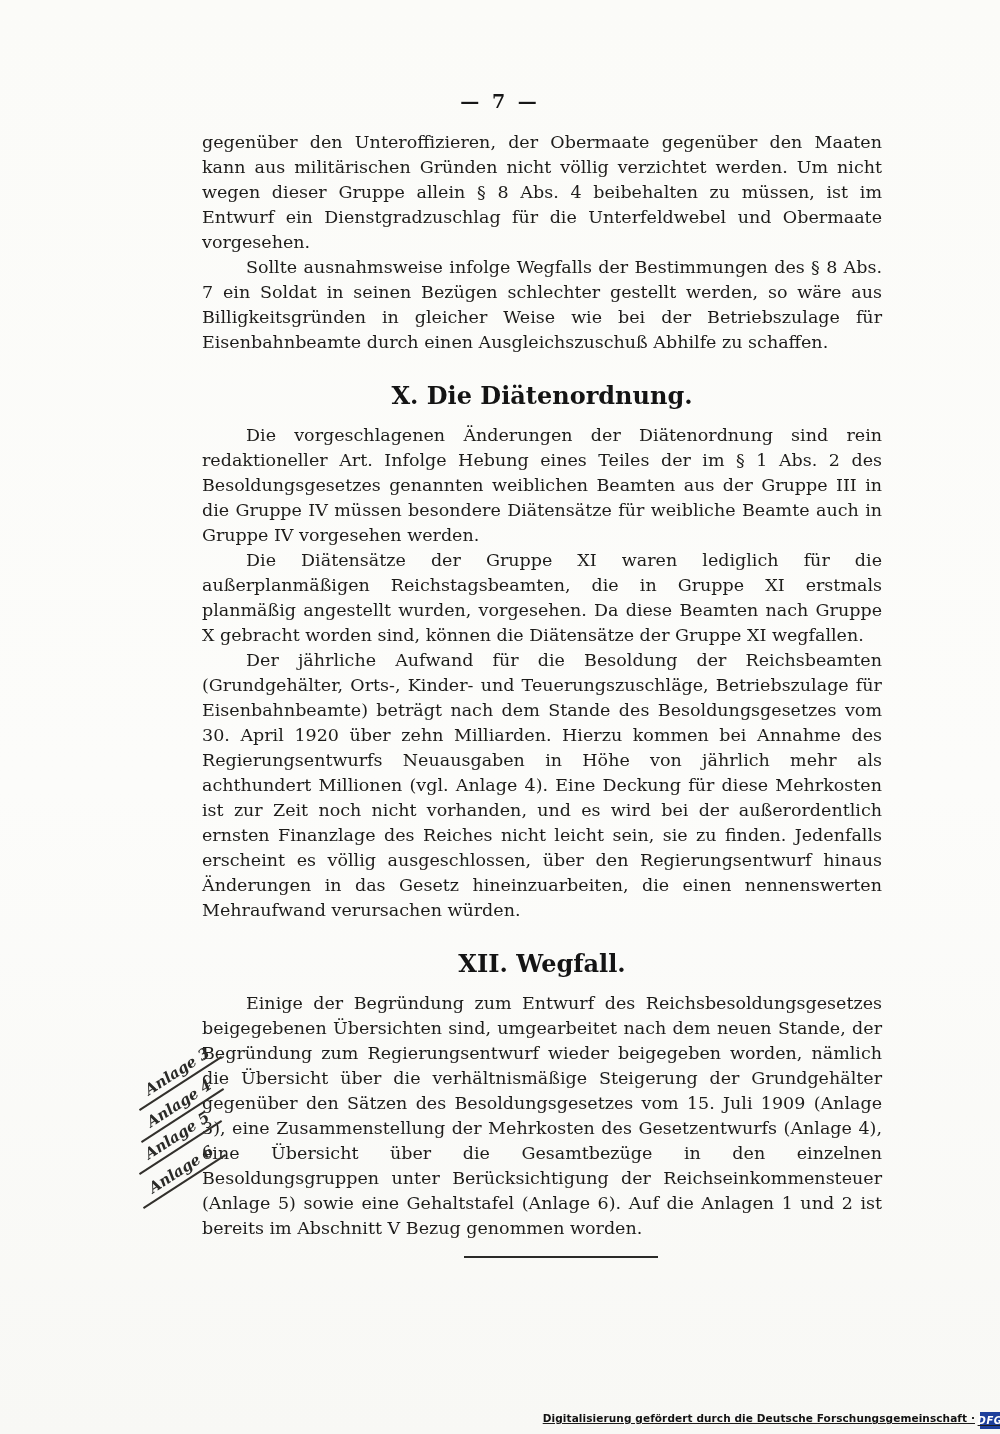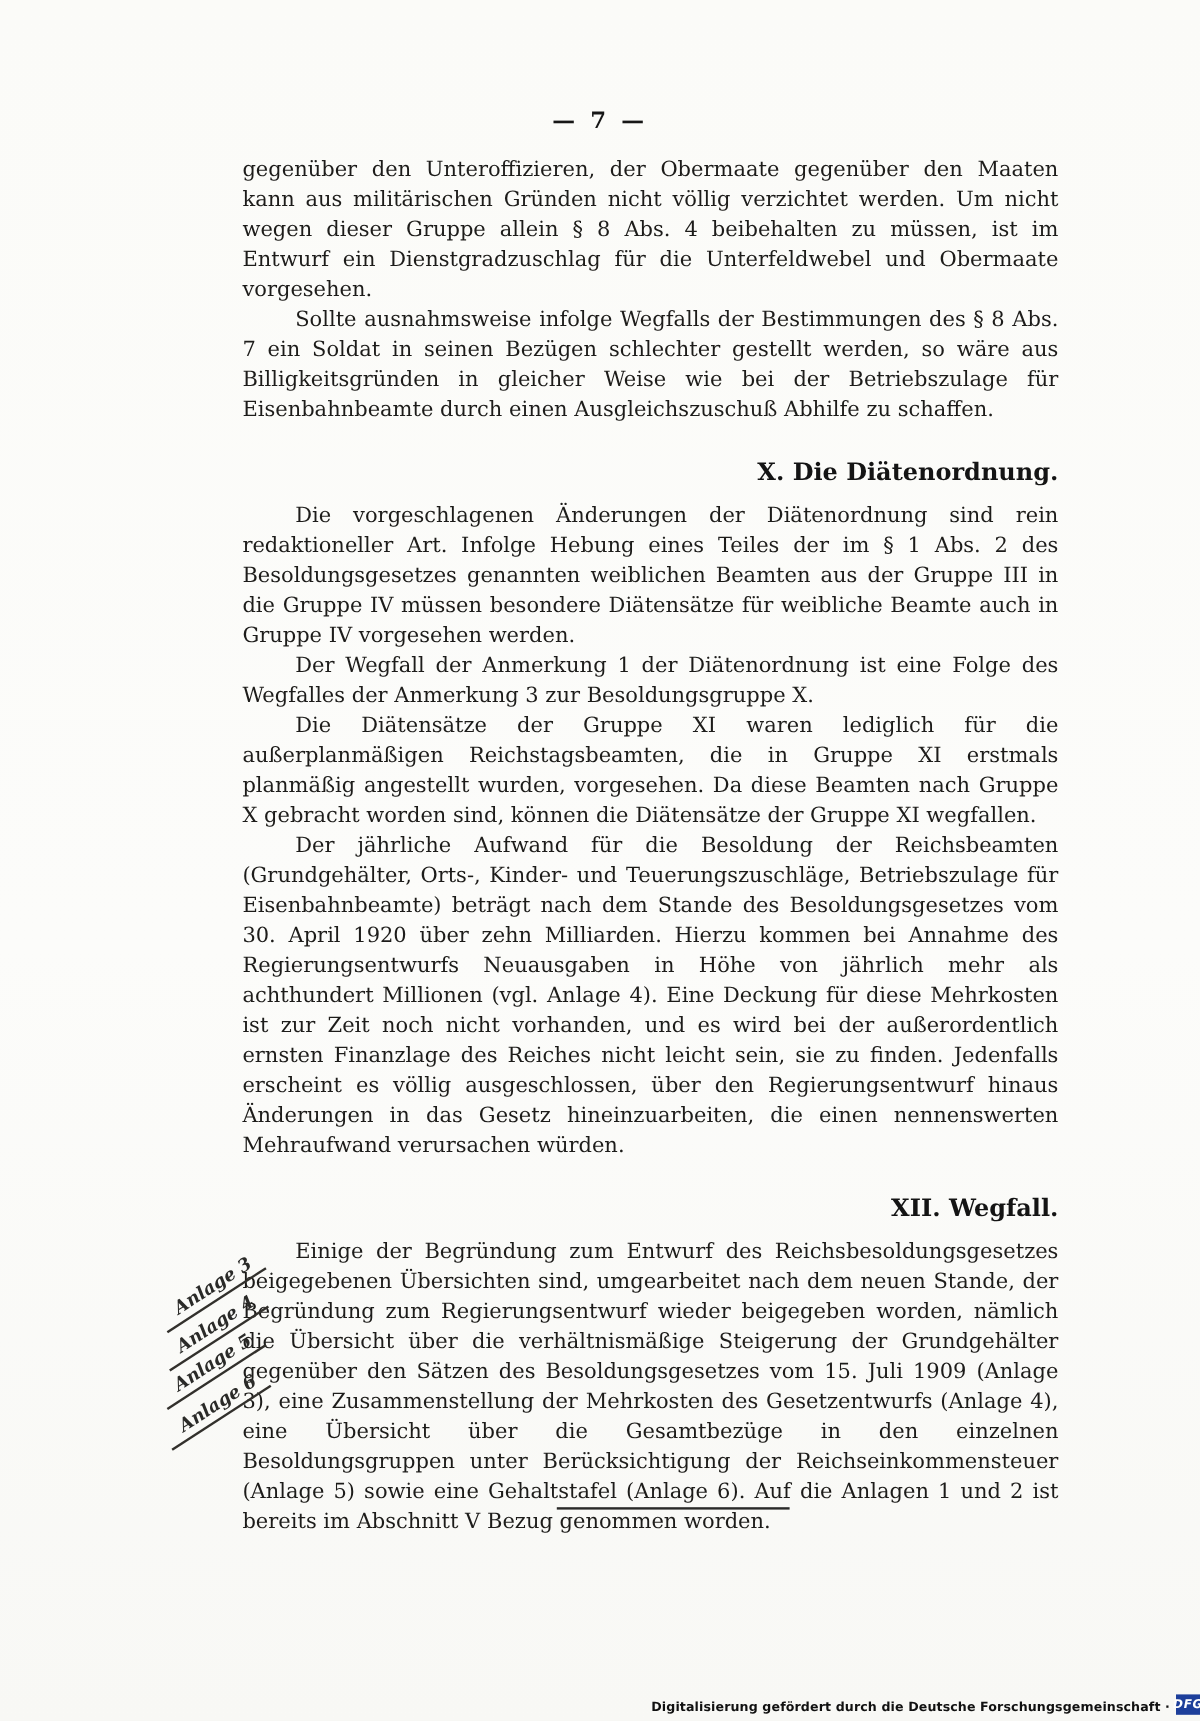--- a/index.html
+++ b/index.html
@@ -26,22 +26,22 @@
   }
   .content p {
     margin:0;
     font-size:17.5px;
     line-height:25px;
     text-align:justify;
     color:#1d1c1a;
   }
   .content p.indent { text-indent:44px; }
   .section-heading {
-    text-align:right;
-    font-size:20px;
+    text-align:center;
+    font-size:24px;
     font-weight:bold;
     margin:26px 0 13px 0;
     color:#141414;
   }
   .margin-notes {
     position:absolute; left:118px; top:1075px; width:120px; height:180px;
   }
   .margin-note {
     position:absolute;
     display:inline-block;
@@ -59,22 +59,23 @@
   .note-1 { left:24px; top:46px; }
   .note-2 { left:22px; top:78px; }
   .note-3 { left:26px; top:112px; }
   .bottom-rule {
     position:absolute; left:464px; top:1256px;
     width:194px; height:0;
     border-top:2px solid #2a2a28;
   }
   .scan-footer {
     position:absolute; right:0; bottom:5px;
-    display:flex; align-items:flex-end; gap:5px;
+    display:flex; align-items:flex-start; gap:5px;
     font-family:"DejaVu Sans", sans-serif;
+    text-decoration:underline;
   }
   .footer-credit {
     font-size:10.5px;
     font-weight:bold;
     color:#111;
     letter-spacing:0.1px;
   }
   .dfg-logo {
     display:flex; align-items:center; justify-content:center;
     width:20px; height:17px;
@@ -93,21 +94,20 @@
 
   <div class="page-number">—  7  —</div>
 
   <div class="content">
 
     <p class="no-indent">gegenüber den Unteroffizieren, der Obermaate gegenüber den Maaten kann aus militärischen Gründen nicht völlig verzichtet werden. Um nicht wegen dieser Gruppe allein § 8 Abs. 4 beibehalten zu müssen, ist im Entwurf ein Dienstgradzuschlag für die Unterfeldwebel und Obermaate vorgesehen.</p>
     <p class="indent">Sollte ausnahmsweise infolge Wegfalls der Bestimmungen des § 8 Abs. 7 ein Soldat in seinen Bezügen schlechter gestellt werden, so wäre aus Billigkeitsgründen in gleicher Weise wie bei der Betriebszulage für Eisenbahnbeamte durch einen Ausgleichszuschuß Abhilfe zu schaffen.</p>
 
     <div class="section-heading">X. Die Diätenordnung.</div>
     <p class="indent">Die vorgeschlagenen Änderungen der Diätenordnung sind rein redaktioneller Art. Infolge Hebung eines Teiles der im § 1 Abs. 2 des Besoldungsgesetzes genannten weiblichen Beamten aus der Gruppe III in die Gruppe IV müssen besondere Diätensätze für weibliche Beamte auch in Gruppe IV vorgesehen werden.</p>
-    <p class="indent">Der Wegfall der Anmerkung 1 der Diätenordnung ist eine Folge des Wegfalles der Anmerkung 3 zur Besoldungsgruppe X.</p>
     <p class="indent">Die Diätensätze der Gruppe XI waren lediglich für die außerplanmäßigen Reichstagsbeamten, die in Gruppe XI erstmals planmäßig angestellt wurden, vorgesehen. Da diese Beamten nach Gruppe X gebracht worden sind, können die Diätensätze der Gruppe XI wegfallen.</p>
 
     <p class="indent">Der jährliche Aufwand für die Besoldung der Reichsbeamten (Grundgehälter, Orts-, Kinder- und Teuerungszuschläge, Betriebszulage für Eisenbahnbeamte) beträgt nach dem Stande des Besoldungsgesetzes vom 30. April 1920 über zehn Milliarden. Hierzu kommen bei Annahme des Regierungsentwurfs Neuausgaben in Höhe von jährlich mehr als achthundert Millionen (vgl. Anlage 4). Eine Deckung für diese Mehrkosten ist zur Zeit noch nicht vorhanden, und es wird bei der außerordentlich ernsten Finanzlage des Reiches nicht leicht sein, sie zu finden. Jedenfalls erscheint es völlig ausgeschlossen, über den Regierungsentwurf hinaus Änderungen in das Gesetz hineinzuarbeiten, die einen nennenswerten Mehraufwand verursachen würden.</p>
 
     <div class="section-heading">XII. Wegfall.</div>
     <p class="indent">Einige der Begründung zum Entwurf des Reichsbesoldungsgesetzes beigegebenen Übersichten sind, umgearbeitet nach dem neuen Stande, der Begründung zum Regierungsentwurf wieder beigegeben worden, nämlich die Übersicht über die verhältnismäßige Steigerung der Grundgehälter gegenüber den Sätzen des Besoldungsgesetzes vom 15. Juli 1909 (Anlage 3), eine Zusammenstellung der Mehrkosten des Gesetzentwurfs (Anlage 4), eine Übersicht über die Gesamtbezüge in den einzelnen Besoldungsgruppen unter Berücksichtigung der Reichseinkommensteuer (Anlage 5) sowie eine Gehaltstafel (Anlage 6). Auf die Anlagen 1 und 2 ist bereits im Abschnitt V Bezug genommen worden.</p>
 
   </div>
 
   <div class="margin-notes">

